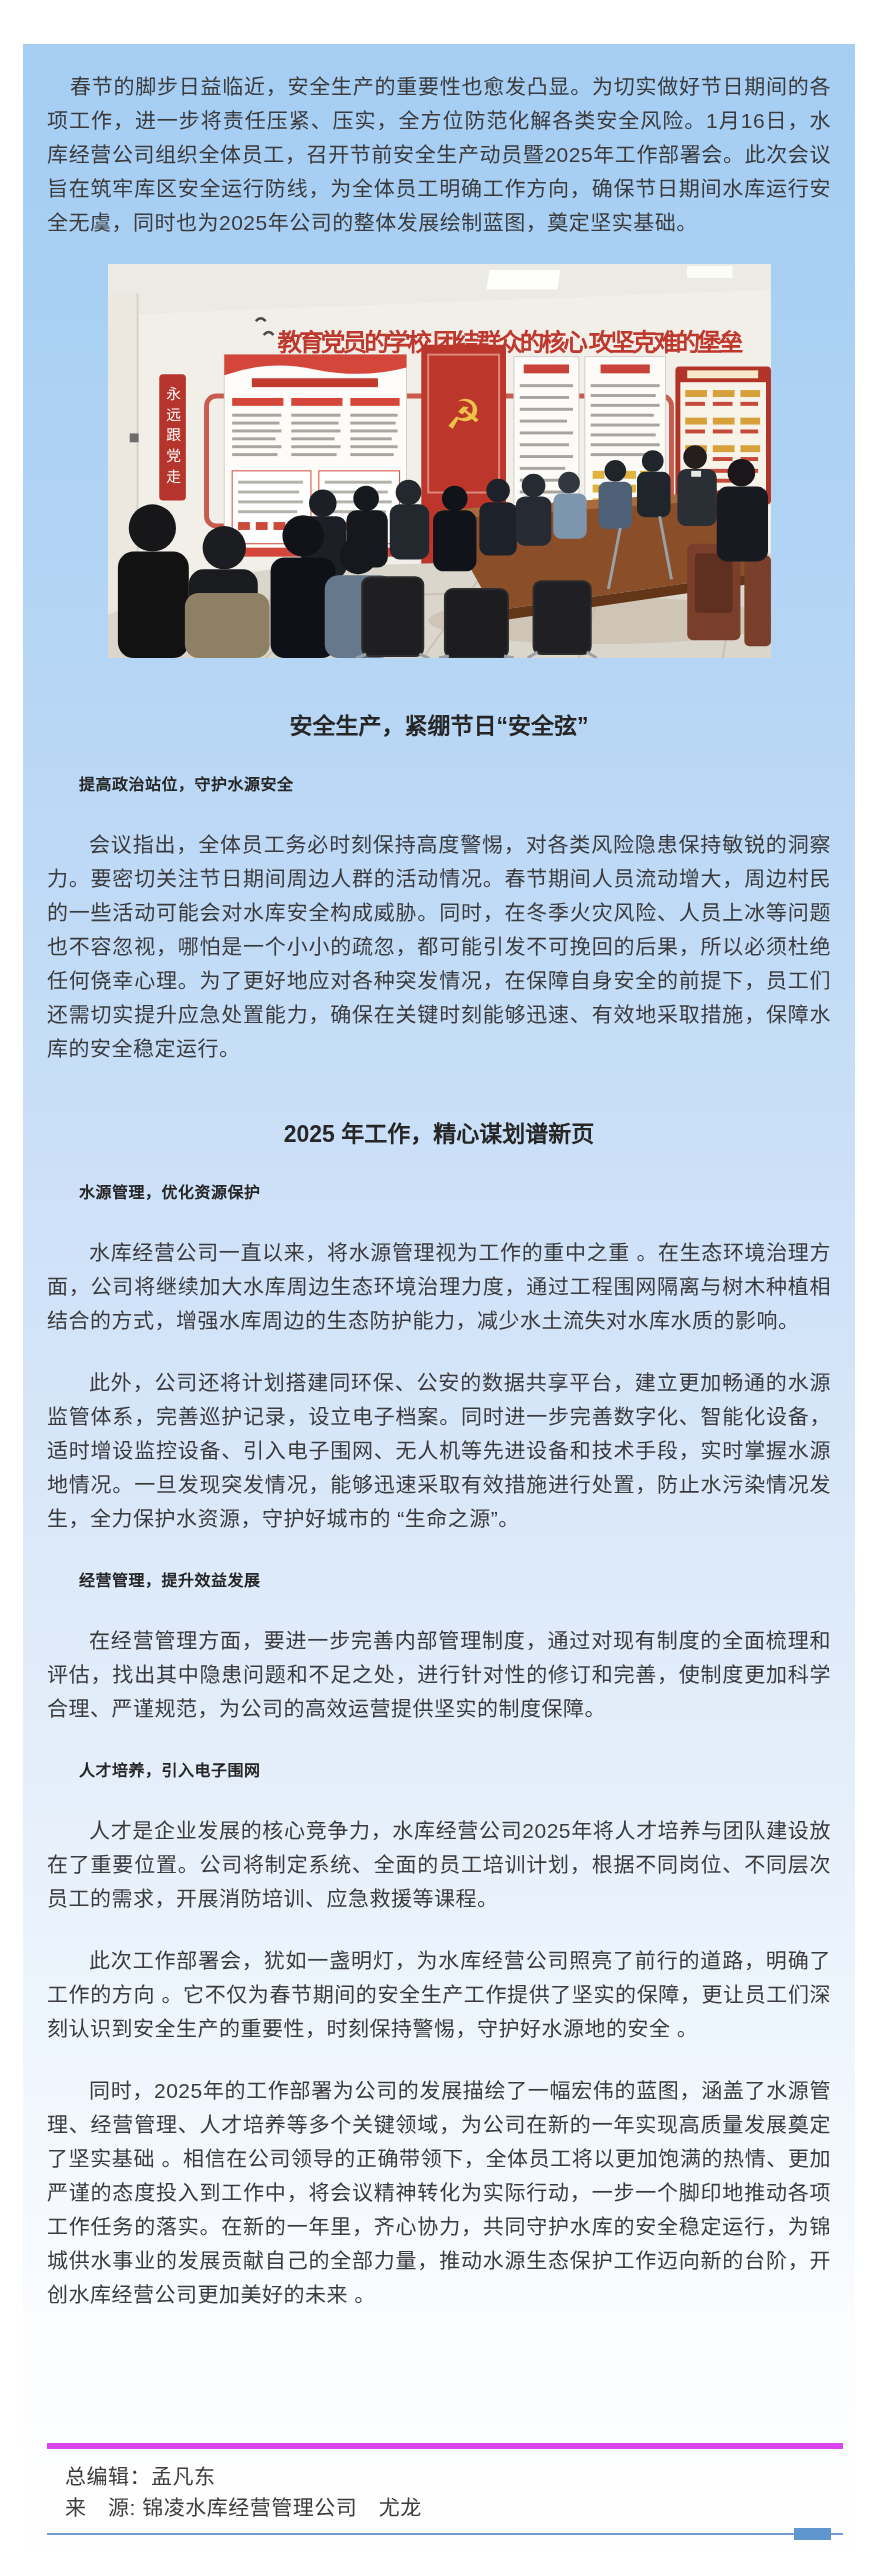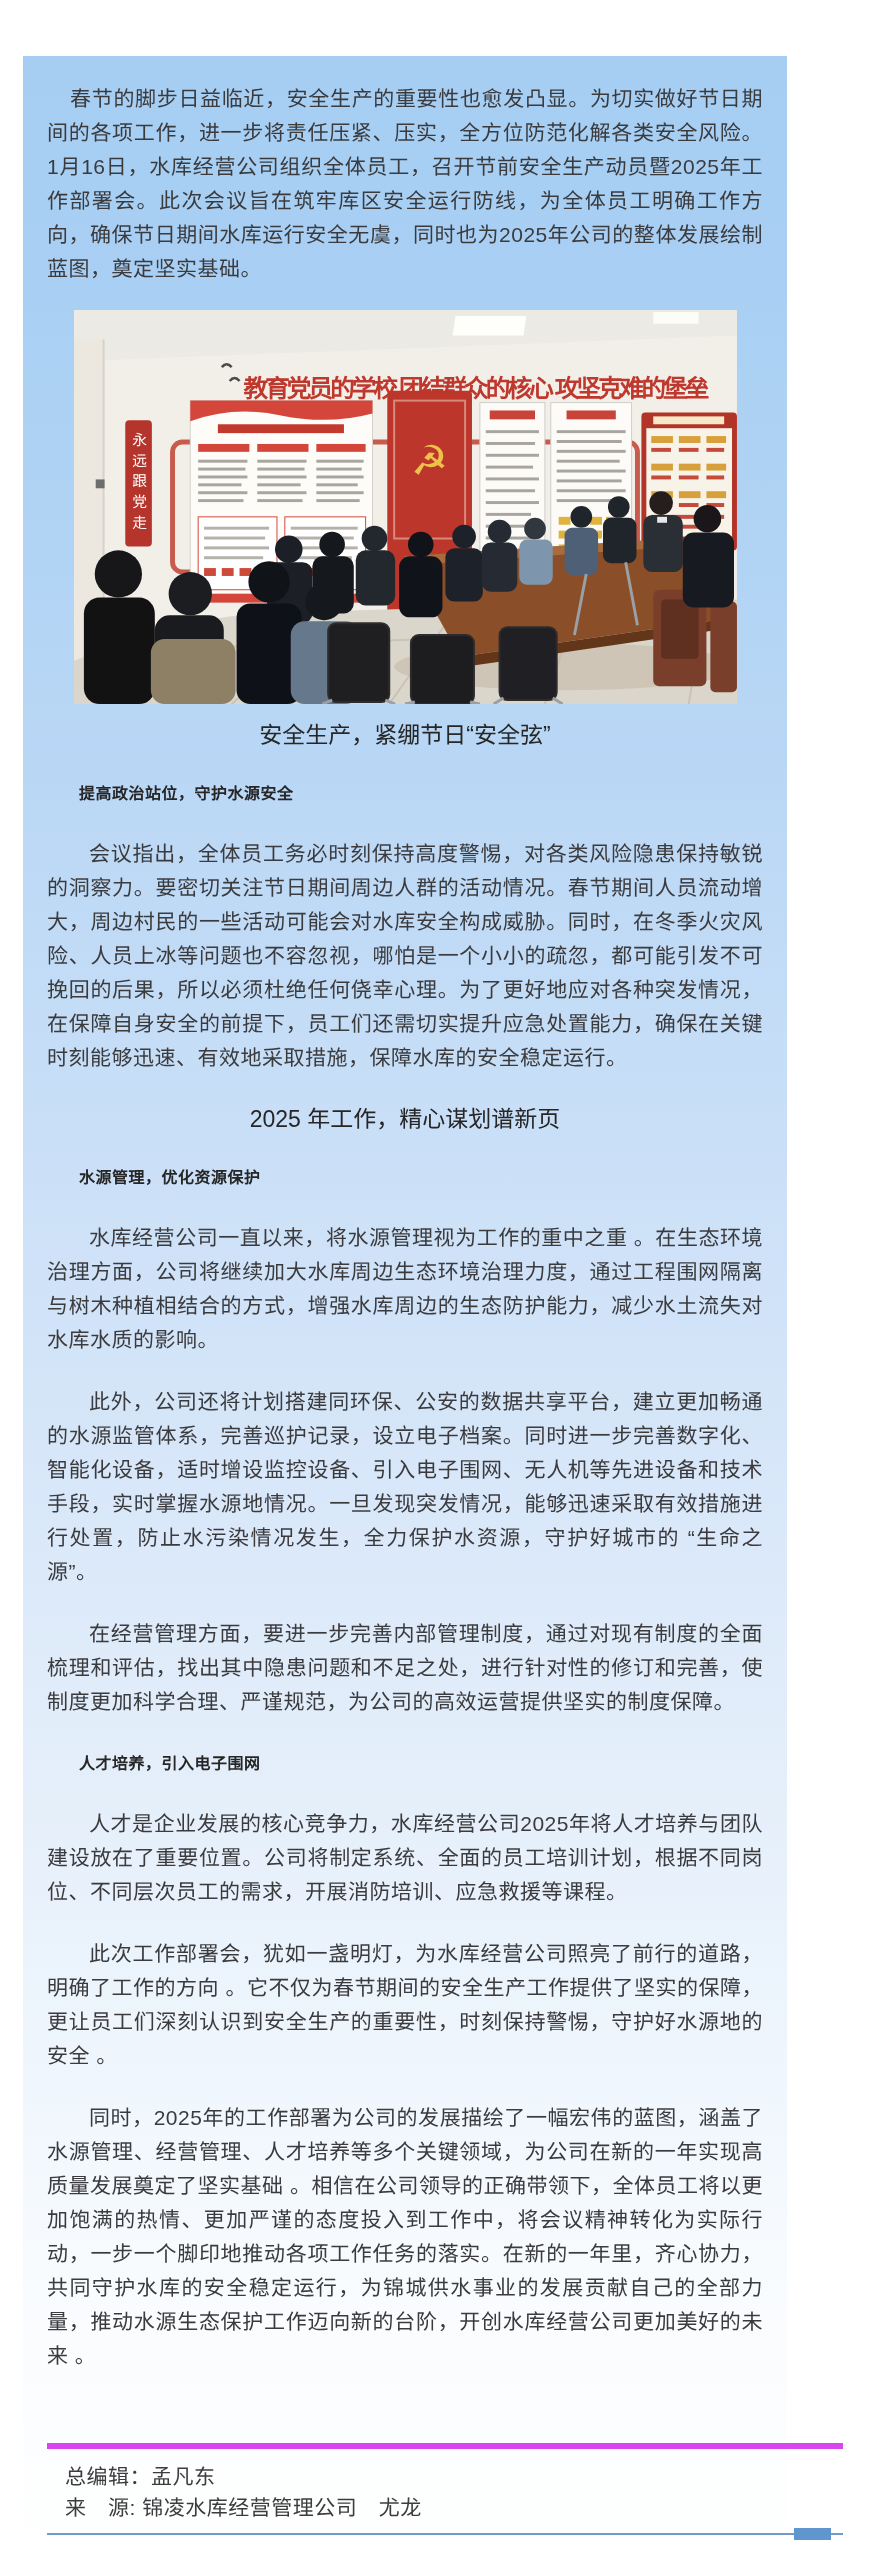--- a/index.html
+++ b/index.html
@@ -2,35 +2,35 @@
 <html lang="zh-CN"><head>
 <meta charset="utf-8">
 <style>
   html,body{margin:0;padding:0;}
   body{
     width:870px;height:2576px;position:relative;overflow:hidden;
     background:#ffffff;
     font-family:"Liberation Sans","DejaVu Sans",sans-serif;
   }
   .card{
-    position:absolute;left:23px;top:56px;width:764px;height:2520px;
+    position:absolute;left:23px;top:44px;width:832px;height:2520px;
     background:linear-gradient(180deg,
       #a6cef3 0%, #a9d0f3 10%, #b9d7f5 28%, #cfe2f8 48%,
       #e2edfa 66%, #eff6fd 80%, #fafcfe 90%, #ffffff 100%);
   }
   .article{padding:26px 24px 0 24px;}
   .para{
     font-size:21px;line-height:34px;color:#3b3b3e;
     text-align:justify;margin:0 0 28px 0;text-indent:2em;
     letter-spacing:0.5px;
   }
   .para.intro{text-indent:1.1em;margin-bottom:0;}
   .h-center{
-    font-size:23px;line-height:32px;font-weight:normal;color:#262626;
-    text-align:center;margin:15px 0 26px 0;
+    font-size:23px;line-height:32px;font-weight:bold;color:#262626;
+    text-align:center;margin:52px 0 26px 0;
   }
   .h-sub{
     font-size:16px;line-height:34px;font-weight:bold;color:#262626;
     text-indent:2em;margin:0 0 26px 0;letter-spacing:0.5px;
   }
   .photo-wrap{
     width:663px;height:394px;margin:24px auto 0 auto;
   }
   .photo-wrap svg{display:block;}
   .footer{
@@ -319,20 +319,21 @@
     <p class="para">会议指出，全体员工务必时刻保持高度警惕，对各类风险隐患保持敏锐的洞察力。要密切关注节日期间周边人群的活动情况。春节期间人员流动增大，周边村民的一些活动可能会对水库安全构成威胁。同时，在冬季火灾风险、人员上冰等问题也不容忽视，哪怕是一个小小的疏忽，都可能引发不可挽回的后果，所以必须杜绝任何侥幸心理。为了更好地应对各种突发情况，在保障自身安全的前提下，员工们还需切实提升应急处置能力，确保在关键时刻能够迅速、有效地采取措施，保障水库的安全稳定运行。</p>
 
     <div class="h-center">2025 年工作，精心谋划谱新页</div>
 
     <div class="h-sub">水源管理，优化资源保护</div>
 
     <p class="para">水库经营公司一直以来，将水源管理视为工作的重中之重 。在生态环境治理方面，公司将继续加大水库周边生态环境治理力度，通过工程围网隔离与树木种植相结合的方式，增强水库周边的生态防护能力，减少水土流失对水库水质的影响。</p>
 
     <p class="para">此外，公司还将计划搭建同环保、公安的数据共享平台，建立更加畅通的水源监管体系，完善巡护记录，设立电子档案。同时进一步完善数字化、智能化设备，适时增设监控设备、引入电子围网、无人机等先进设备和技术手段，实时掌握水源地情况。一旦发现突发情况，能够迅速采取有效措施进行处置，防止水污染情况发生，全力保护水资源，守护好城市的 “生命之源”。</p>
 
+    <div class="h-sub">经营管理，提升效益发展</div>
 
     <p class="para">在经营管理方面，要进一步完善内部管理制度，通过对现有制度的全面梳理和评估，找出其中隐患问题和不足之处，进行针对性的修订和完善，使制度更加科学合理、严谨规范，为公司的高效运营提供坚实的制度保障。</p>
 
     <div class="h-sub">人才培养，引入电子围网</div>
 
     <p class="para">人才是企业发展的核心竞争力，水库经营公司2025年将人才培养与团队建设放在了重要位置。公司将制定系统、全面的员工培训计划，根据不同岗位、不同层次员工的需求，开展消防培训、应急救援等课程。</p>
 
     <p class="para">此次工作部署会，犹如一盏明灯，为水库经营公司照亮了前行的道路，明确了工作的方向 。它不仅为春节期间的安全生产工作提供了坚实的保障，更让员工们深刻认识到安全生产的重要性，时刻保持警惕，守护好水源地的安全 。</p>
 
     <p class="para">同时，2025年的工作部署为公司的发展描绘了一幅宏伟的蓝图，涵盖了水源管理、经营管理、人才培养等多个关键领域，为公司在新的一年实现高质量发展奠定了坚实基础 。相信在公司领导的正确带领下，全体员工将以更加饱满的热情、更加严谨的态度投入到工作中，将会议精神转化为实际行动，一步一个脚印地推动各项工作任务的落实。在新的一年里，齐心协力，共同守护水库的安全稳定运行，为锦城供水事业的发展贡献自己的全部力量，推动水源生态保护工作迈向新的台阶，开创水库经营公司更加美好的未来 。</p>

